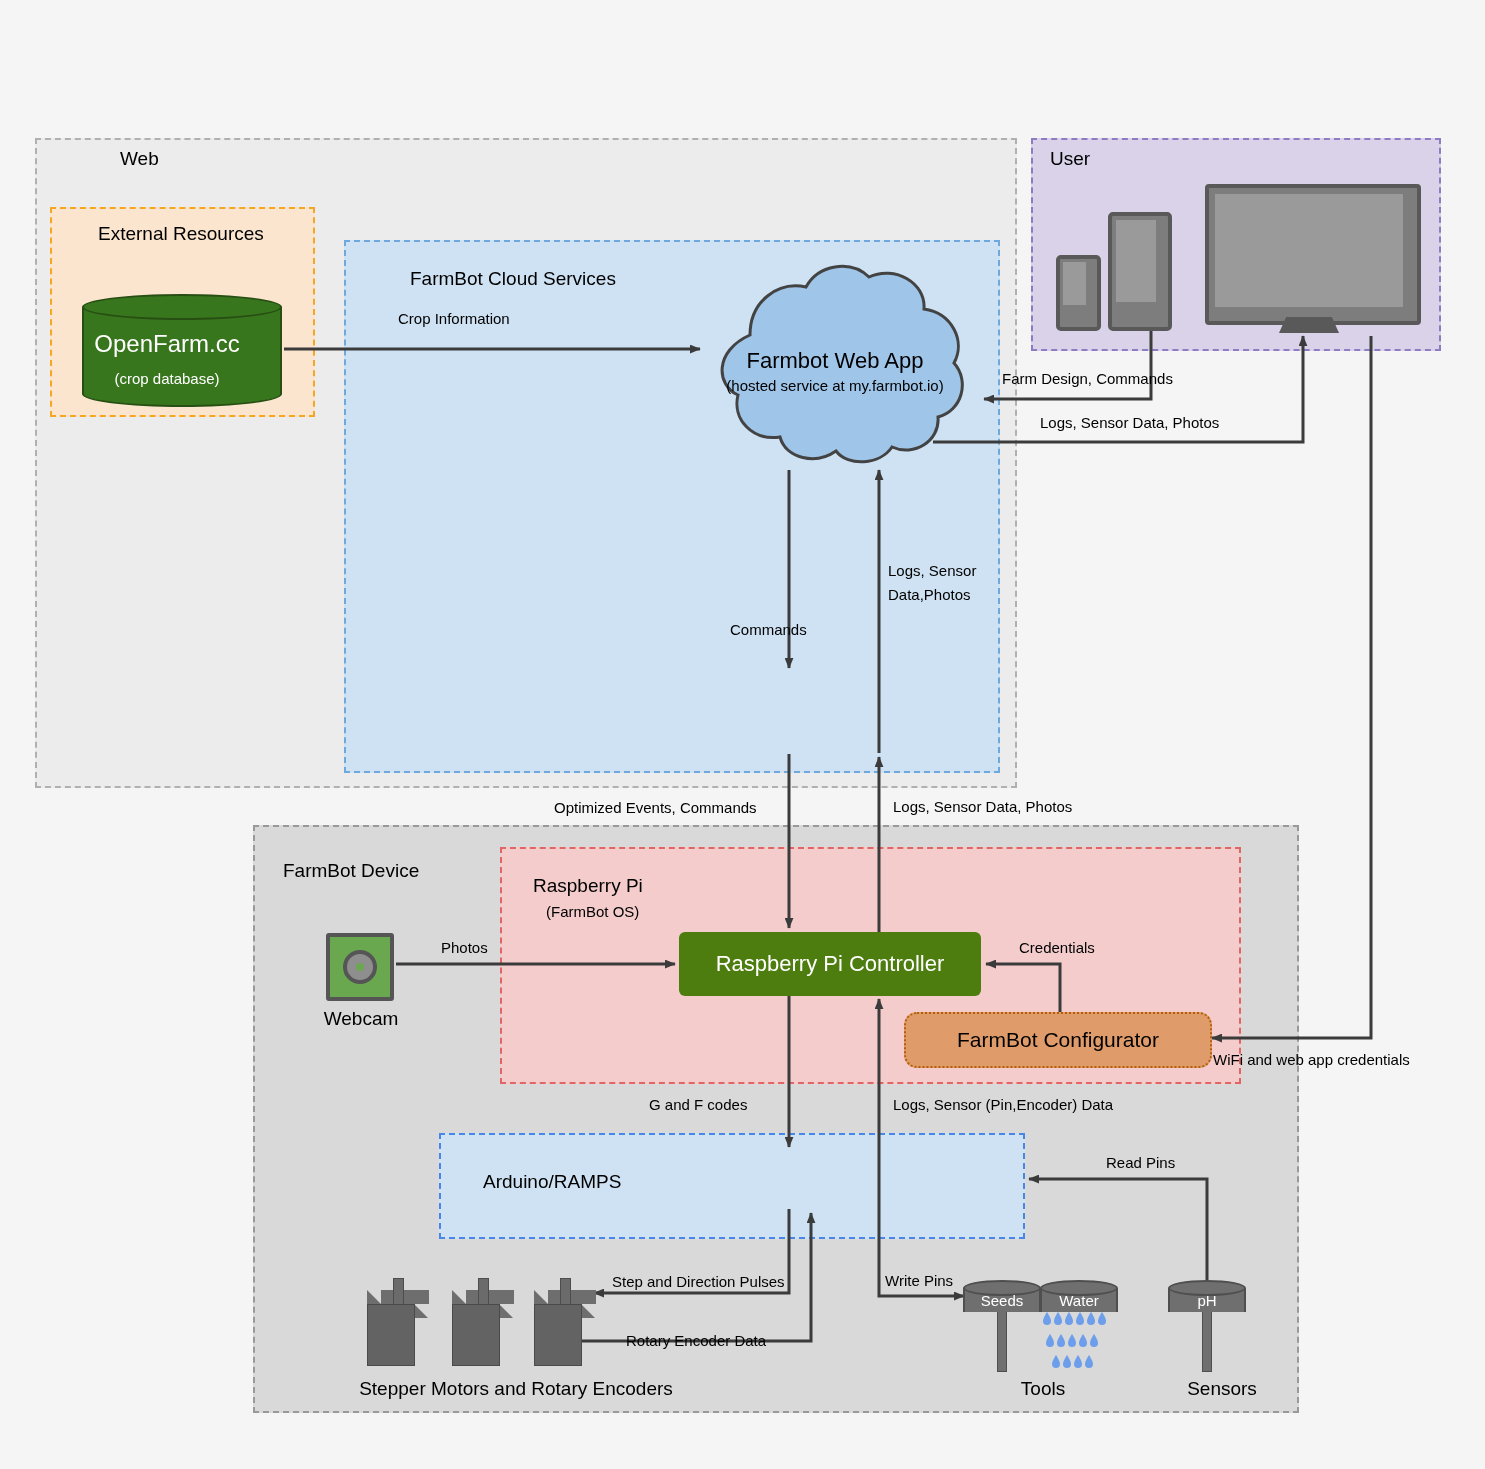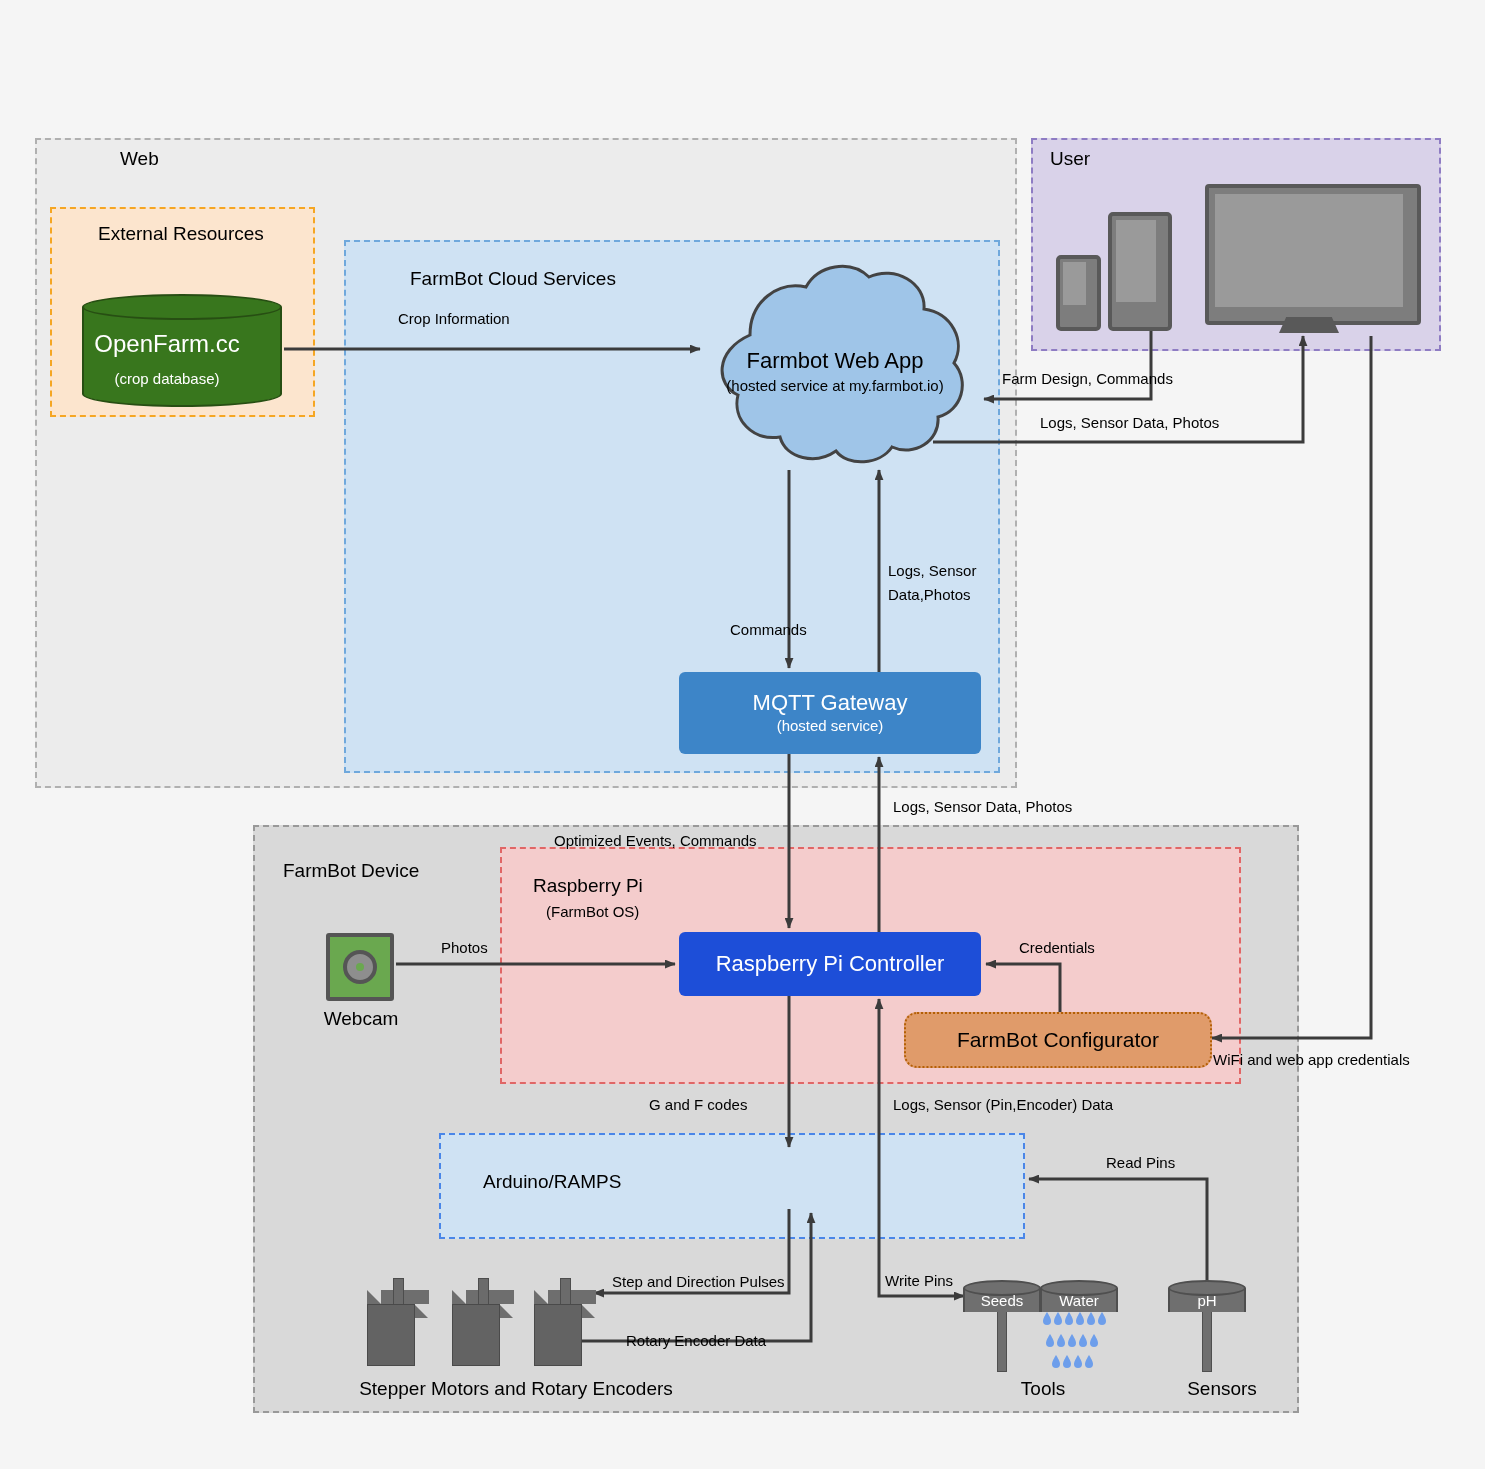--- a/index.html
+++ b/index.html
@@ -75,21 +75,21 @@
     text-align: center;
     color: #ffffff;
     line-height: 1.22;
   }
   .node .main { font-size: 22px; }
   .node .sub { font-size: 15px; }
 
   #mqtt-gateway { left: 679px; top: 672px; width: 302px; height: 82px;
     background: #3d85c8; }
   #rpi-controller { left: 679px; top: 932px; width: 302px; height: 64px;
-    background: #1d4ed8; }
+    background: #4d7c0f; }
   #arduino-firmware { left: 679px; top: 1151px; width: 302px; height: 58px;
     background: #3c78d8; }
   #configurator { left: 904px; top: 1012px; width: 304px; height: 52px;
     background: #e09b6a; border: 2px dotted #b45f06; color: #000;
     border-radius: 13px; }
   #configurator .main { font-size: 21px; }
 
   
   #openfarm { left: 82px; top: 294px; width: 200px; height: 113px; }
   #openfarm .cyl-body {
@@ -328,24 +328,20 @@
   <div class="screen-bezel" style="left:1108px; top:212px; width:56px; height:111px; border-radius:5px;">
     <div class="screen-inner" style="left:4px; top:4px; width:40px; height:82px;"></div>
   </div>
 
   <div class="screen-bezel" style="left:1205px; top:184px; width:208px; height:133px; border-radius:4px;">
     <div class="screen-inner" style="left:6px; top:6px; width:188px; height:113px;"></div>
   </div>
   <div class="abs" style="left:1279px; top:317px; width:60px; height:16px; background:#595959;
        clip-path: polygon(12% 0, 88% 0, 100% 100%, 0 100%);"></div>
 
-  <div class="node" id="mqtt-gateway">
-    <span class="main">MQTT Gateway</span>
-    <span class="sub">(hosted service)</span>
-  </div>
 
   <div class="node" id="rpi-controller">
     <span class="main">Raspberry Pi Controller</span>
   </div>
 
   <div class="node" id="configurator">
     <span class="main">FarmBot Configurator</span>
   </div>
 
 
@@ -422,21 +418,21 @@
 
   <div class="edge-label" style="left:1002px; top:370px;">Farm Design, Commands</div>
 
   <div class="edge-label" style="left:1040px; top:414px;">Logs, Sensor Data, Photos</div>
 
   <div class="edge-label" style="left:730px; top:621px;">Commands</div>
 
   <div class="edge-label" style="left:888px; top:562px;">Logs, Sensor</div>
   <div class="edge-label" style="left:888px; top:586px;">Data,Photos</div>
 
-  <div class="edge-label" style="left:554px; top:832px;text-align:center;">Optimized Events, Commands</div>
+  <div class="edge-label" style="left:554px; top:799px;text-align:center;">Optimized Events, Commands</div>
 
   <div class="edge-label" style="left:893px; top:798px;">Logs, Sensor Data,  Photos</div>
 
   <div class="edge-label" style="left:441px; top:939px;">Photos</div>
 
   <div class="edge-label" style="left:1019px; top:939px;">Credentials</div>
 
   <div class="edge-label" style="left:1213px; top:1051px;">WiFi and web app credentials</div>
 
   <div class="edge-label" style="left:649px; top:1096px;">G and F codes</div>

